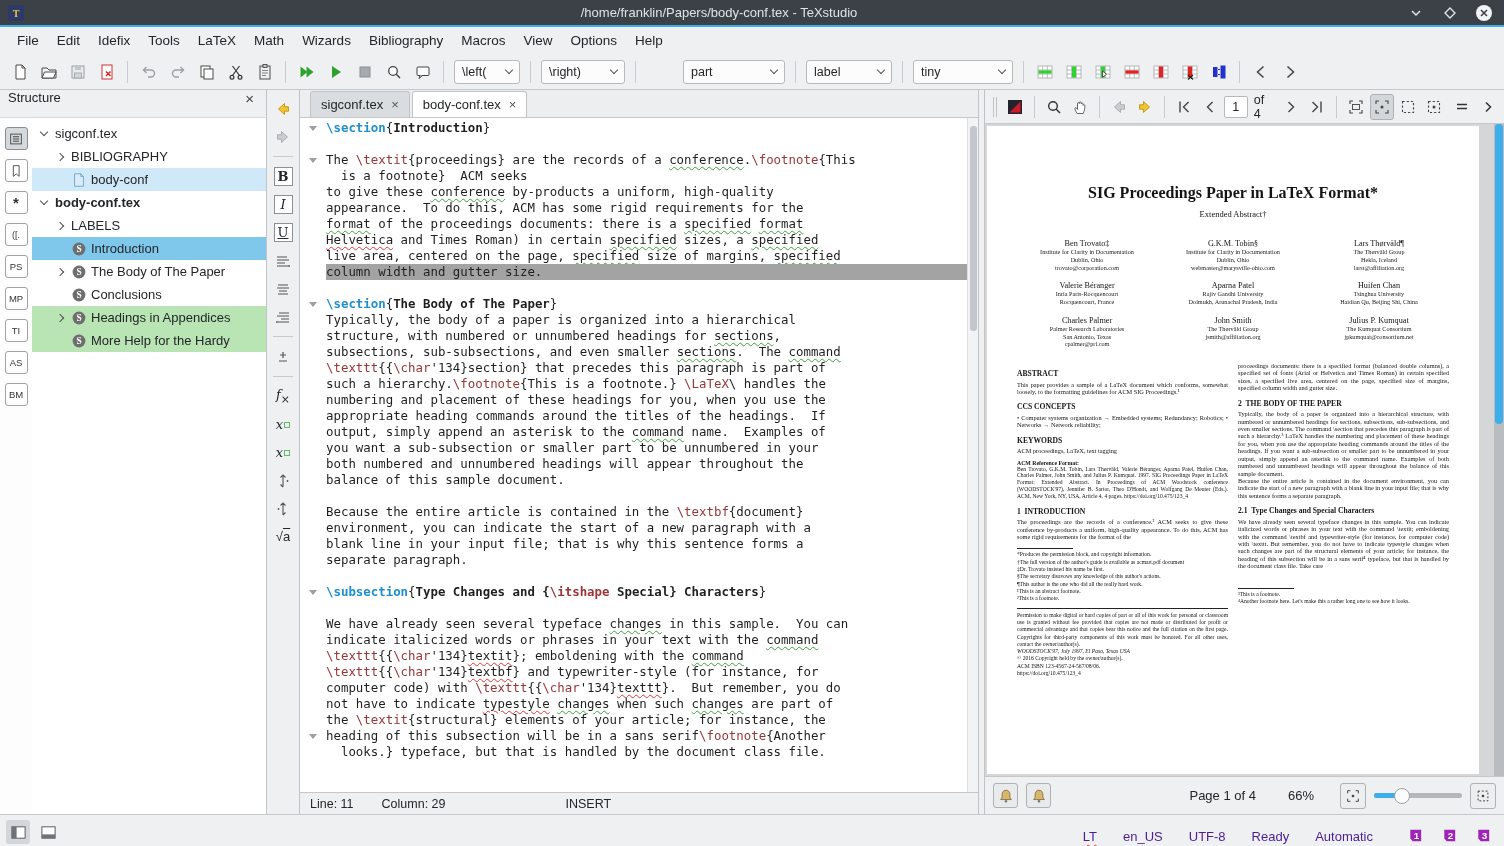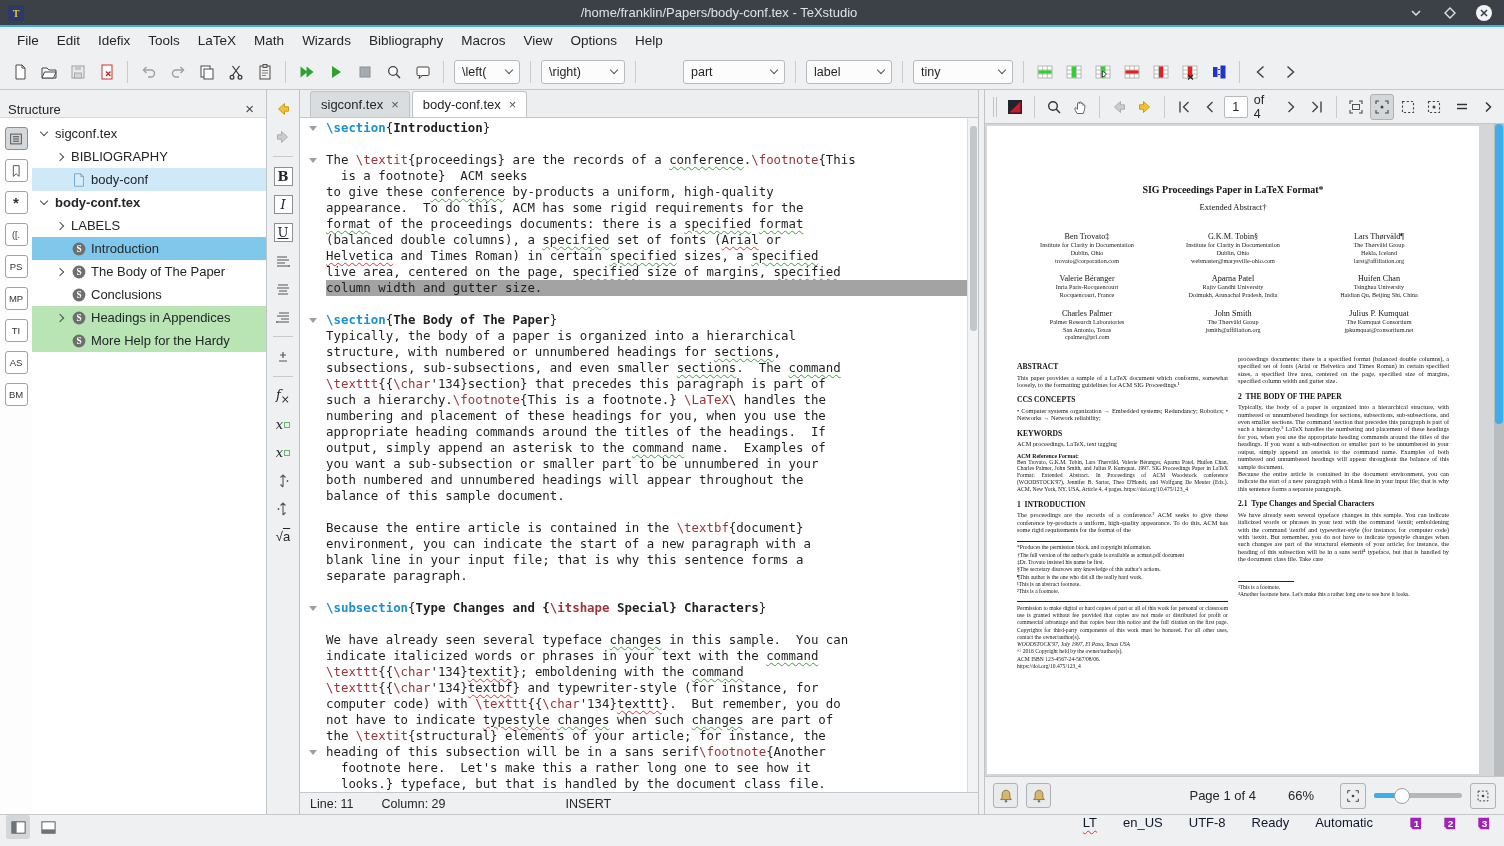--- a/index.html
+++ b/index.html
@@ -23,21 +23,21 @@
   .tbtn { width:27px; height:27px; display:flex; align-items:center; justify-content:center; border-radius:3px; }
   .sep { width:1px; height:22px; background:#c7cbce; margin:0 5px; flex:none; }
   .combo { height:24px; background:#fcfcfc; border:1px solid #b6babd; border-radius:3px; display:flex; align-items:center; justify-content:space-between; padding:0 7px; font-size:12.5px; color:#232629; margin:0 3px; }
   .chev { width:6px; height:6px; border-right:1.4px solid #555; border-bottom:1.4px solid #555; transform:rotate(45deg); margin-top:-3px; margin-left:8px; flex:none; }
 
   
   .main { display:flex; height:724px; }
 
   
   .dock { width:267px; background:#fff; border-right:1px solid #c0c4c7; display:flex; flex-direction:column; }
-  .dock-header { height:28px; background:#eff0f1; display:flex; align-items:flex-end; padding:0 8px; font-size:13px; color:#232629; border-bottom:1px solid #d8dbdd; }
+  .dock-header { height:28px; background:#eff0f1; display:flex; align-items:flex-start; padding:0 8px; font-size:13px; color:#232629; border-bottom:1px solid #d8dbdd; }
   .dock-header .spacer { flex:1; }
   .dock-close { font-size:15px; color:#444; padding:0 4px; }
   .dock-body { flex:1; display:flex; }
   .dock-tabs { width:32px; display:flex; flex-direction:column; align-items:center; padding-top:9px; gap:9px; background:#fdfdfd; }
   .dtab { width:23px; height:23px; border:1px solid #9fa3a7; border-radius:3px; display:flex; align-items:center; justify-content:center; font-size:9.5px; color:#333; background:#fff; }
   .dtab.active { background:#d6d9db; border-color:#8a8e92; }
   .tree { flex:1; padding-top:4px; font-size:13px; color:#232629; }
   .trow { height:23px; display:flex; align-items:center; gap:4px; padding-right:4px; }
   .trow.hl-lightblue { background:#cfe9f8; }
   .trow.hl-blue { background:#7fc8ec; }
@@ -84,21 +84,21 @@
   
   .pdf-col { width:519px; display:flex; flex-direction:column; background:#eff0f1; }
   .pdf-toolbar { height:34px; display:flex; align-items:center; padding:0 4px; gap:2px; border-bottom:1px solid #c4c8cb; }
   .grip { width:4px; height:20px; border-left:1px solid #c0c4c7; border-right:1px solid #c0c4c7; margin:0 4px; }
   .pbtn { width:26px; height:26px; display:flex; align-items:center; justify-content:center; border-radius:3px; }
   .pbtn.active { background:#d4d7d9; border:1px solid #aeb2b5; }
   .page-input { width:24px; height:22px; border:1px solid #b6babd; border-radius:2px; text-align:center; font-size:12.5px; font-family:inherit; background:#fff; color:#232629; }
   .of-label { font-size:12.5px; color:#232629; margin:0 4px; }
   .pdf-view { flex:1; position:relative; background:#d4d6d8; overflow:hidden; }
   .page { position:absolute; left:2px; top:2px; width:492px; height:648px; background:#fff; padding:58px 30px 0 30px; font-family:"Liberation Serif",serif; color:#141414; }
-  .pg-title { text-align:center; font-size:10px; font-weight:bold; }
+  .pg-title { text-align:center; font-size:16px; font-weight:bold; }
   .pg-sub { text-align:center; font-size:8.5px; margin-top:7px; }
   .authors { margin-top:20px; display:grid; grid-template-columns:1fr 1fr 1fr; row-gap:10px; column-gap:6px; text-align:center; }
   .au-name { font-size:8.2px; }
   .au-line { font-size:6.2px; line-height:1.25; color:#222; }
   .cols { margin-top:14px; display:flex; gap:10px; }
   .colm { flex:1; min-width:0; }
   .pg-h { font-size:7.6px; font-weight:bold; margin:7px 0 2.5px; white-space:pre-wrap; }
   .pg-p { font-size:6.3px; line-height:1.18; text-align:justify; }
   .pg-refh { font-size:5.8px; font-weight:bold; margin-top:5px; }
   .pg-refp { font-size:5.6px; line-height:1.22; text-align:justify; }
@@ -112,21 +112,21 @@
   .pdf-status { height:38px; display:flex; align-items:center; padding:0 8px; gap:8px; border-top:1px solid #c4c8cb; font-size:13px; color:#232629; }
   .bellbtn { width:25px; height:25px; border:1px solid #aeb2b5; border-radius:3px; background:#e8eaeb; display:flex; align-items:center; justify-content:center; }
   .pdf-status .fill { flex:1; }
   .slider { width:88px; height:16px; position:relative; display:flex; align-items:center; }
   .sl-track { width:100%; height:5px; border-radius:3px; background:#b4b8bb; }
   .sl-fill { position:absolute; left:0; width:32%; height:5px; border-radius:3px; background:#3daee9; }
   .sl-knob { position:absolute; left:calc(32% - 8px); width:16px; height:16px; border-radius:50%; background:#fdfdfd; border:1px solid #9da1a4; }
   .sqbtn { width:26px; height:26px; border:1px solid #aeb2b5; border-radius:3px; background:#eceeef; display:flex; align-items:center; justify-content:center; }
 
   
-  .statusbar { height:30px; background:#eff0f1; border-top:1px solid #c4c8cb; display:flex; align-items:flex-start; padding:0 12px 0 6px; font-size:13px; color:#0f172a; gap:26px; }
+  .statusbar { height:30px; background:#eff0f1; border-top:1px solid #c4c8cb; display:flex; align-items:flex-end; padding:0 12px 0 6px; font-size:13px; color:#4c1d95; gap:26px; }
   .statusbar .left { display:flex; gap:6px; }
   .sbtn { width:24px; height:24px; display:flex; align-items:center; justify-content:center; border-radius:3px; }
   .sbtn.active { background:#d4d7d9; }
   .statusbar .fill { flex:1; }
   .lt { text-decoration:underline wavy #e03535 1px; text-underline-offset:3px; }
   .bms { display:flex; gap:17px; margin-left:8px; }
 </style>
 </head>
 <body>
 
@@ -593,24 +593,20 @@
         <div class="cl">
           <span class="gut"></span>
           <span class="code">appearance.  To do this, ACM has some rigid requirements for the</span>
         </div>
         <div class="cl">
           <span class="gut"></span>
           <span class="code"><span class="sq-g">format</span> of the proceedings documents: there is a <span class="sq-g">specified</span> <span class="sq-g">format</span></span>
         </div>
         <div class="cl">
           <span class="gut"></span>
-          <span class="code">(balanced double columns), a <span class="sq-g">specified</span> set of fonts (<span class="sq-r">Arial</span> or</span>
-        </div>
-        <div class="cl">
-          <span class="gut"></span>
           <span class="code"><span class="sq-r">Helvetica</span> and Times Roman) in certain <span class="sq-g">specified</span> sizes, a <span class="sq-g">specified</span></span>
         </div>
         <div class="cl">
           <span class="gut"></span>
           <span class="code">live area, centered on the page, <span class="sq-g">specified</span> size of margins, <span class="sq-g">specified</span></span>
         </div>
         <div class="cl">
           <span class="gut"></span>
           <span class="code cur">column width and gutter size.</span>
         </div>
@@ -728,24 +724,20 @@
         </div>
         <div class="cl">
           <span class="gut"></span>
           <span class="code">the <span class="cmd">\textit</span>{structural} elements of your article; for instance, the</span>
         </div>
         <div class="cl">
           <span class="gut">
             <span class="fold"></span>
           </span>
           <span class="code">heading of this subsection will be in a sans serif<span class="cmd">\footnote</span>{Another</span>
-        </div>
-        <div class="cl">
-          <span class="gut"></span>
-          <span class="code">  footnote here.  Let's make this a rather long one to see how it</span>
         </div>
         <div class="cl">
           <span class="gut"></span>
           <span class="code">  looks.} typeface, but that is handled by the document class file.</span>
         </div>
         <div class="ed-scroll">
           <div class="ed-thumb"></div>
         </div>
       </div>
     <div class="editor-status">

